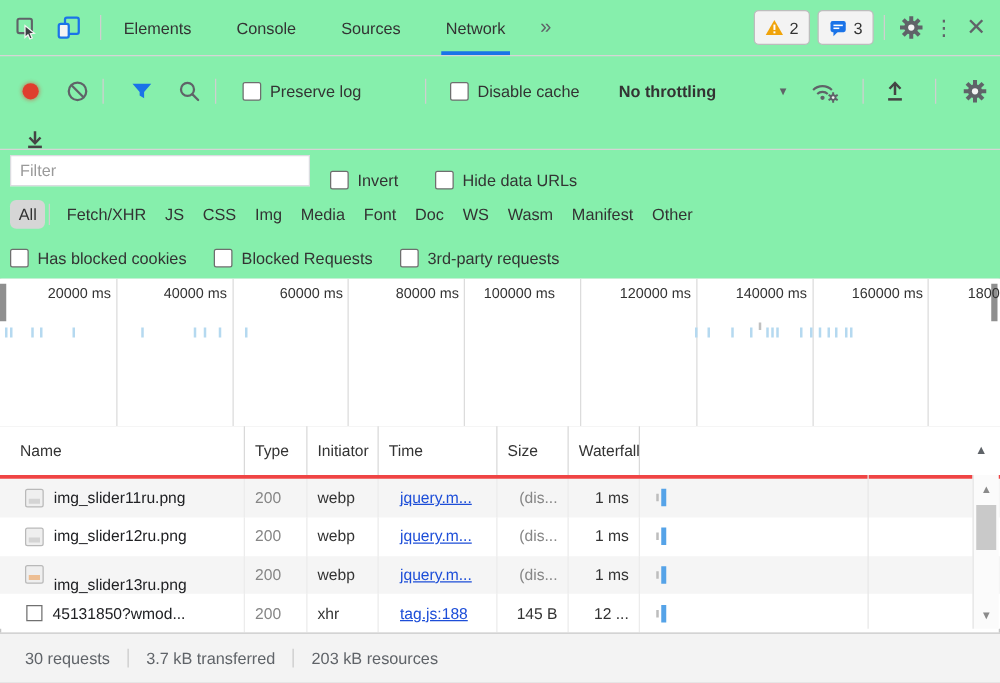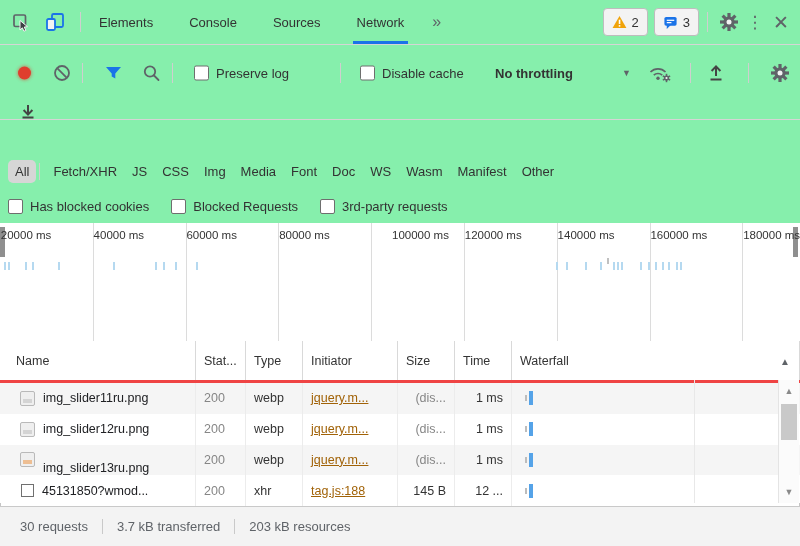--- a/index.html
+++ b/index.html
@@ -38,40 +38,40 @@
   .filter-input{position:absolute;left:8px;top:5px;width:224px;height:21px;border:1px solid #dadce0;background:#fff;font-family:inherit;font-size:13px;padding:1px 7px;color:#333;outline:none;}
   .filter-input::placeholder{color:#9a9a9a;}
   .chipsrow{position:absolute;top:153px;left:0;right:0;height:36px;display:flex;align-items:center;padding-left:8px;}
   .chip{padding:4px 7px;margin-right:1px;border-radius:5px;cursor:pointer;white-space:nowrap;color:#333;}
   .chip.selected{background:#d6d6d6;}
   .chip-div{width:1px;height:17px;background:#cfcfcf;margin:0 6px 0 2px;flex:none;}
   .cbxrow{position:absolute;top:189px;left:0;right:0;height:34px;display:flex;align-items:center;gap:22px;padding-left:8px;border-bottom:1px solid #d5d5d5;}
   
   .overview{position:absolute;top:223px;left:0;right:0;height:118px;background:#fff;border-bottom:1px solid #c9c9c9;overflow:hidden;}
   .ov-grid{position:absolute;top:0;bottom:0;width:1px;background:#dcdcdc;}
-  .ov-label{position:absolute;top:6px;width:88px;text-align:left;font-size:11.5px;color:#333;white-space:nowrap;}
+  .ov-label{position:absolute;top:6px;width:88px;text-align:right;font-size:11.5px;color:#333;white-space:nowrap;}
   .ov-tick{position:absolute;top:39px;width:2px;height:8px;background:var(--tick-blue);}
   .ov-tick.gray{background:#c0c0c0;top:35px;height:6px;}
   .ov-grip{position:absolute;top:4px;width:5px;height:30px;background:#8f8f8f;}
   
   .nettable{position:absolute;top:341px;left:0;right:0;height:162px;background:#fff;}
   .tgrid{display:grid;grid-template-columns:196px 50px 57px 95px 57px 57px 1fr;align-items:stretch;}
   .thead{height:39px;border-bottom:3px solid #ef4444;position:relative;}
   .hcell{display:flex;align-items:center;padding-left:8px;border-right:1px solid #d9d9d9;font-size:12.5px;color:#333;cursor:pointer;}
   .hcell:first-child{padding-left:16px;}
   .hcell:last-child{border-right:none;}
   .sortarrow{position:absolute;right:10px;top:50%;transform:translateY(-50%);font-size:10px;color:var(--gray-icon);}
   .trow{height:30.75px;font-size:12.5px;cursor:pointer;}
   .trow.odd{background:#f5f5f5;}
   .cell{display:flex;align-items:center;padding-left:8px;border-right:1px solid #ececec;overflow:hidden;white-space:nowrap;}
   .cell:last-child{border-right:none;}
   .cell.r{justify-content:flex-end;padding-right:8px;padding-left:2px;}
   .cell.name{padding-left:20px;gap:8px;color:#202124;}
   .cell.gray{color:#868686;}
-  .cell.link span{text-decoration:underline;color:#a16207;}
+  .cell.link span{text-decoration:underline;color:#1d4ed8;margin-left:9px;}
   .icon-image{width:13px;height:13px;border:1px solid #b9b9b9;border-radius:2px;background:#efefef;position:relative;flex:none;}
   .icon-image i{position:absolute;left:2px;right:2px;bottom:2px;height:4px;background:#d4d4d4;}
   .icon-image.warm i{background:#edbe93;}
   .icon-file{width:11px;height:11px;border:1.5px solid #707070;background:#fff;flex:none;margin-left:1px;}
   .wf-tick{width:2px;height:6px;background:#bdbdbd;margin-left:5px;flex:none;}
   .wf-bar{width:4px;height:14px;background:var(--wf-blue);margin-left:2px;flex:none;}
   .wf-grid{position:absolute;left:694px;top:39px;bottom:0;width:1px;background:#e8e8e8;}
   
   .vscroll{position:absolute;right:1px;top:39px;width:20px;bottom:0;background:#fbfbfb;border-left:1px solid #e4e4e4;}
   .vscroll .arr{position:absolute;left:0;right:0;text-align:center;font-size:9px;color:#8a8a8a;cursor:pointer;}
@@ -225,20 +225,31 @@
   <div class="toolbar3">
     <div class="abs" style="left:18px;">
       <svg width="20" height="20" viewBox="0 0 20 20">
         <path d="M10 4 V12.5" stroke="#444" stroke-width="2" fill="none"></path>
         <path d="M5.6 9 L10 13.6 L14.4 9" stroke="#444" stroke-width="2" fill="none"></path>
         <rect x="4.5" y="15.5" width="11" height="2" fill="#444"></rect>
       </svg>
     </div>
   </div>
 
+  <div class="filterrow">
+    <input class="filter-input" type="text" placeholder="Filter" style="">
+    <label class="abs cbxwrap" style="left:264px;">
+      <span class="cbx"></span>
+      <span>Invert</span>
+    </label>
+    <label class="abs cbxwrap" style="left:348px;">
+      <span class="cbx"></span>
+      <span>Hide data URLs</span>
+    </label>
+  </div>
 
   <div class="chipsrow" id="chips">
       <div class="chip selected">All</div>
       <div class="chip-div"></div>
       <div class="chip">Fetch/XHR</div>
       <div class="chip">JS</div>
       <div class="chip">CSS</div>
       <div class="chip">Img</div>
       <div class="chip">Media</div>
       <div class="chip">Font</div>
@@ -270,21 +281,21 @@
   <div class="ov-grip" style="left:793px;"></div>
 <div class="ov-grid" style="left: 92.8px;"></div>
     <div class="ov-label" style="left: 0.8px;">20000 ms</div>
     <div class="ov-grid" style="left: 185.6px;"></div>
     <div class="ov-label" style="left: 93.6px;">40000 ms</div>
     <div class="ov-grid" style="left: 278.4px;"></div>
     <div class="ov-label" style="left: 186.4px;">60000 ms</div>
     <div class="ov-grid" style="left: 371.2px;"></div>
     <div class="ov-label" style="left: 279.2px;">80000 ms</div>
     <div class="ov-grid" style="left: 464px;"></div>
-    <div class="ov-label" style="left: 392px;">100000 ms</div>
+    <div class="ov-label" style="left: 356px;">100000 ms</div>
     <div class="ov-grid" style="left: 556.8px;"></div>
     <div class="ov-label" style="left: 464.8px;">120000 ms</div>
     <div class="ov-grid" style="left: 649.6px;"></div>
     <div class="ov-label" style="left: 557.6px;">140000 ms</div>
     <div class="ov-grid" style="left: 742.4px;"></div>
     <div class="ov-label" style="left: 650.4px;">160000 ms</div>
     <div class="ov-label" style="left: 743.2px;">180000 ms</div>
     <div class="ov-tick" style="left: 4.176px;"></div>
     <div class="ov-tick" style="left: 7.888px;"></div>
     <div class="ov-tick" style="left: 25.056px;"></div>
@@ -308,25 +319,24 @@
     <div class="ov-tick" style="left: 662.128px;"></div>
     <div class="ov-tick" style="left: 668.16px;"></div>
     <div class="ov-tick" style="left: 676.048px;"></div>
     <div class="ov-tick" style="left: 680.224px;"></div>
     <div class="ov-tick gray" style="left: 606.944px;"></div>
   </div>
 
 <div class="nettable">
   <div class="tgrid thead" id="net-header">
       <div class="hcell">Name</div>
-      <div class="hcell">Stat...</div>
       <div class="hcell">Type</div>
       <div class="hcell">Initiator</div>
+      <div class="hcell">Time</div>
       <div class="hcell">Size</div>
-      <div class="hcell">Time</div>
       <div class="hcell">Waterfall</div>
       <div class="sortarrow">▲</div>
     </div>
   <div id="net-rows">
       <div class="tgrid trow odd">
         <div class="cell name">
           <div class="icon-image">
             <i></i>
           </div>
           <span style="overflow: hidden; text-overflow: ellipsis;">img_slider11ru.png</span>

